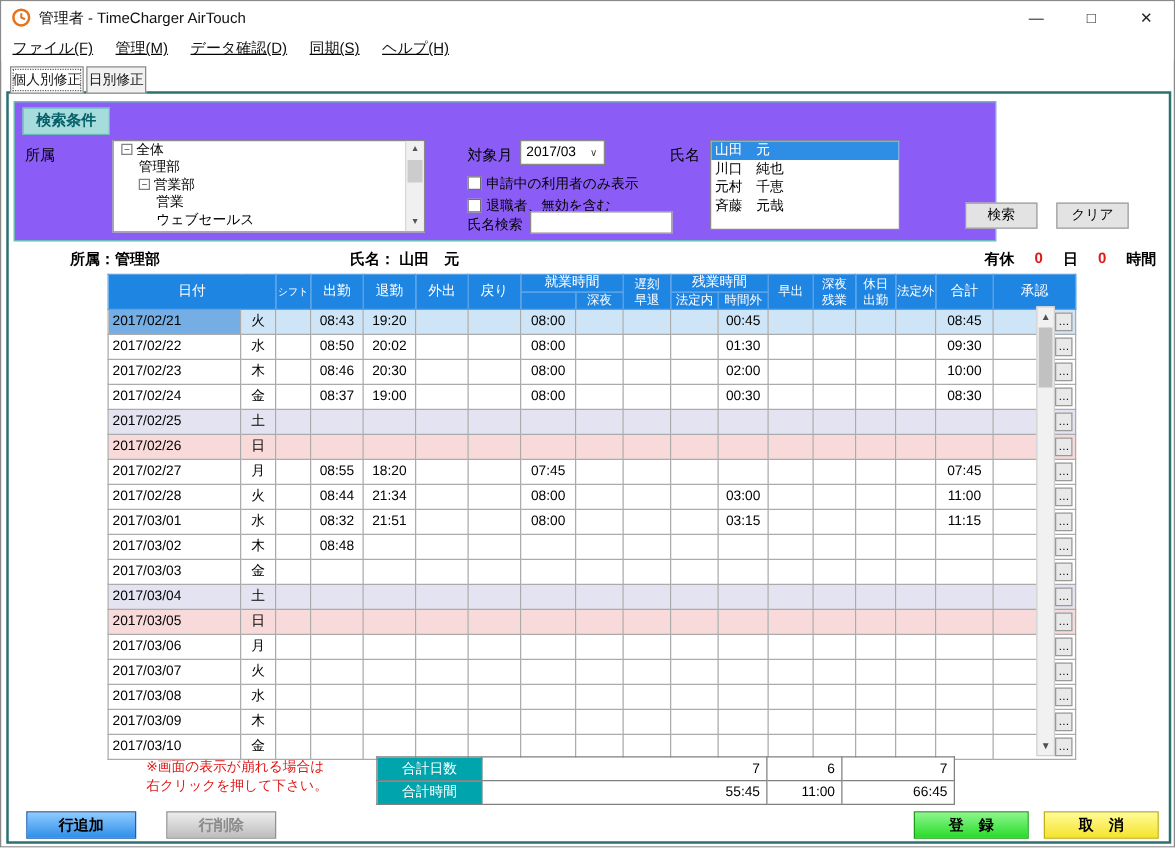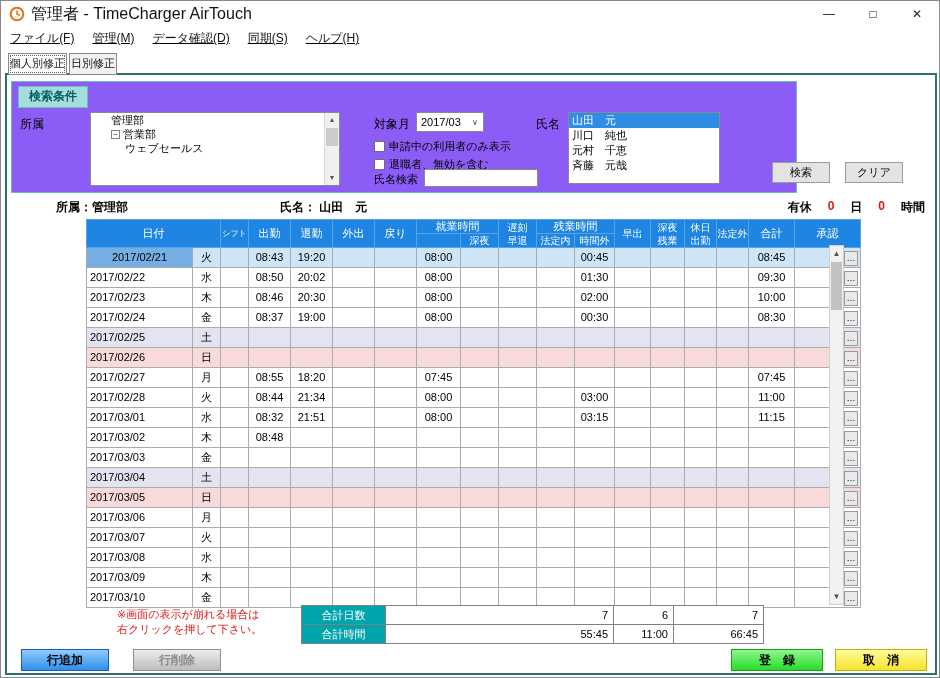--- a/index.html
+++ b/index.html
@@ -2,21 +2,21 @@
 <html><head>
 <meta charset="utf-8">
 <style>
   * { box-sizing: border-box; }
   body { margin:0; background:#D6D6D6; font-family:"Liberation Sans","DejaVu Sans",sans-serif; }
   .window { position:relative; width:940px; height:678px; background:#fff; border:1px solid #8a8a8a; overflow:hidden; }
 
   
   .titlebar { position:absolute; top:0; left:0; right:0; height:26px; background:#fff; display:flex; align-items:center; }
   .app-icon { width:16px; height:16px; margin:0 6px 0 8px; flex:0 0 auto; }
-  .title-text { font-size:16px; color:#111; }
+  .title-text { font-size:12px; color:#111; }
   .win-controls { margin-left:auto; display:flex; height:100%; }
   .win-btn { width:44px; display:flex; align-items:center; justify-content:center; font-size:12px; color:#222; }
 
   
   .menubar { position:absolute; top:26px; left:0; right:0; height:22px; background:#fff; display:flex; align-items:stretch; font-size:12px;text-decoration:underline; }
   .menu-item { padding:3px 9px; color:#111; }
 
   
   .tabs { position:absolute; top:52px; left:7px; display:flex; z-index:5; }
   .tab { font-size:11px; padding:2px 1px 3px; border:1px solid #8a8a8a; background:#F1F1F1; color:#111; margin-right:2px; }
@@ -58,21 +58,21 @@
   .grid-wrap { position:absolute; left:48px; top:144px;padding-left:31px; }
   table.grid { border-collapse:collapse; table-layout:fixed; width:774px; font-size:11px; border:1px solid #707070; }
   .grid th { background:#1F85E3; color:#fff; font-weight:normal; border:1px solid #5AA2E6; padding:0; line-height:13px; white-space:pre-line; font-size:11px; }
   .grid tr.hr1 th, .grid tr.hr2 th { height:14px; }
   .grid th.fs10 { font-size:10px; }
   .grid th.fs8 { font-size:8px; }
   .grid td { border:1px solid #ABABAB; height:19px; line-height:19px; padding:0 3px; background:#fff; overflow:hidden; text-align:center; color:#000; }
   .grid td.c-date { text-align:left; }
   .grid td.c-approve { text-align:right; padding:0 2px; }
   tr.sel td { background:#CEE5F7; }
-  tr.sel td.c-date { background:#74AEE4;text-align:center; }
+  tr.sel td.c-date { background:#74AEE4; }
   tr.sat td { background:#E3E3F1; }
   tr.sun td { background:#F8DADA; }
   .dots { width:14px; height:15px; font-size:9px; line-height:6px; background:#E9E9E9; border:1px solid #999; padding:0; vertical-align:middle; }
 
   
   .vscroll { position:absolute; left:822px; top:170px; width:15px; height:360px; background:#F1F1F1; border:1px solid #D0D0D0; }
   .vs-arr { position:absolute; left:0; right:0; height:15px; text-align:center; font-size:8px; color:#505050; line-height:15px; }
   .vs-arr.up { top:0; } .vs-arr.down { bottom:0; }
   .vs-thumb { position:absolute; left:1px; right:1px; top:16px; height:48px; background:#C1C1C1; }
 
@@ -123,22 +123,24 @@
   </div>
 
   <div class="frame">
 
     <div class="search-panel">
       <div class="sc-label">検索条件</div>
 
       <div class="plabel" style="left:8px; top:34px;">所属</div>
       <div class="tree-box">
         <div id="tree-items">
+            <div class="tree-row" style="padding-left: 6px;"><span class="expbox">−</span><span>全体</span></div>
             <div class="tree-row" style="padding-left: 20px;"><span>管理部</span></div>
             <div class="tree-row" style="padding-left: 20px;"><span class="expbox">−</span><span>営業部</span></div>
+            <div class="tree-row" style="padding-left: 34px;"><span>営業</span></div>
             <div class="tree-row" style="padding-left: 34px;"><span>ウェブセールス</span></div>
           </div>
         <div class="side-scroll">
           <div class="ss-arr up">▲</div>
           <div class="ss-thumb"></div>
           <div class="ss-arr down">▼</div>
         </div>
       </div>
 
       <div class="plabel" style="left:362px; top:34px;">対象月</div>

